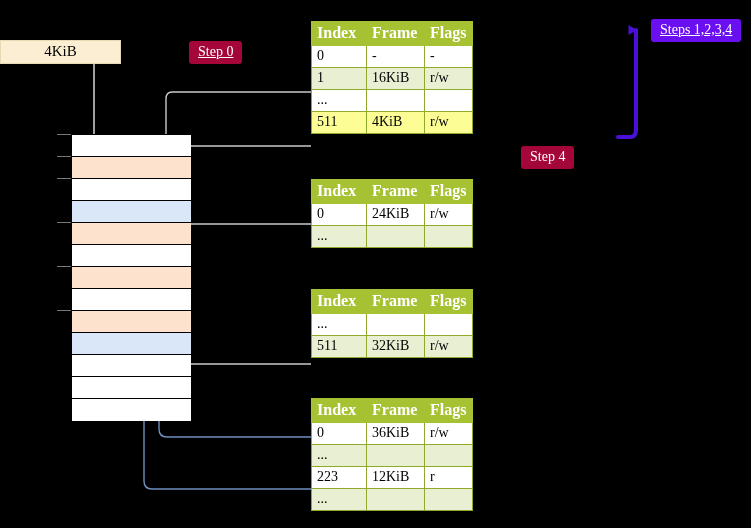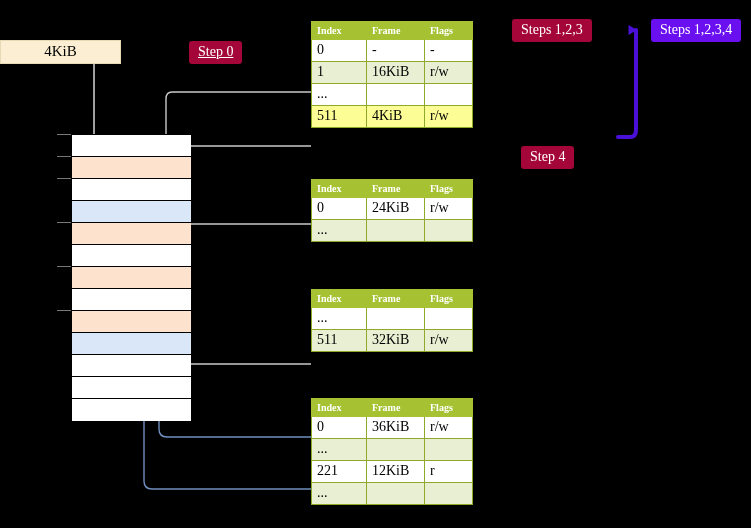--- a/index.html
+++ b/index.html
@@ -31,21 +31,21 @@
   .memrow.last {border-bottom:none;}
   .mtick{position:absolute;height:1px;background:#777;width:14px;left:57px;}
 
   
   .ptable{position:absolute;border-collapse:collapse;
           font-size:14px;color:#000;background:#fff;}
   .ptable td,.ptable th{border:1px solid #8faa2a;
           padding:2px 5px 3px 5px;height:18px;box-sizing:border-box;
           text-align:left;font-weight:normal;vertical-align:middle;}
   .ptable th{background:#a6c233;color:#ffffff;font-weight:bold;
-          font-size:10px;border-color:#a6c233;}
+          font-size:16px;border-color:#a6c233;}
   .ptable td.c0{width:55px;}
   .ptable td.c1{width:58px;}
   .ptable td.c2{width:48px;}
   .ptable th.c0{width:55px;}
   .ptable th.c1{width:58px;}
   .ptable th.c2{width:48px;}
   .ptable tr.alt td{background:#e9efd3;}
   .ptable tr.plain td{background:#ffffff;}
   .hl{background:#fdfd96 !important;}
 </style>
@@ -83,22 +83,21 @@
     <path d="M311,437 L167,437 Q159,437 159,429 L159,337" stroke="#6f8fbf" stroke-width="1.4" fill="none" marker-end="url(#ahBlue)"></path>
 
     <path d="M311,489 L152,489 Q144,489 144,481 L144,213" stroke="#6f8fbf" stroke-width="1.4" fill="none" marker-end="url(#ahBlue)"></path>
 
     <path d="M618,137 L630,137 Q636,137 636,130 L636,30" stroke="#4b10d8" stroke-width="4" fill="none" stroke-linecap="round" marker-end="url(#ahViolet)"></path>
   </svg>
 
   <div class="kib-box" style="left:0px;top:40px;width:119px;height:22px;">4KiB</div>
 
   <div class="badge red" style="left:189px;top:41px;text-decoration:underline;">Step 0</div>
-  <div class="badge red" style="left:512px;top:19px;">Steps 1,2,3</div>
-  <div class="badge violet" style="left:651px;top:19px;">Steps 1,2,3,4</div>
+  <div class="badge violet" style="left:651px;top:19px;text-decoration:underline;">Steps 1,2,3,4</div>
   <div class="badge red" style="left:521px;top:146px;">Step 4</div>
 
   <div class="mtick" style="top:134px;"></div>
   <div class="mtick" style="top:156px;"></div>
   <div class="mtick" style="top:178px;"></div>
   <div class="mtick" style="top:222px;"></div>
   <div class="mtick" style="top:266px;"></div>
   <div class="mtick" style="top:310px;"></div>
 
   <div id="memcol">
@@ -195,21 +194,21 @@
           <td class="c0">0</td>
           <td class="c1">36KiB</td>
           <td class="c2">r/w</td>
         </tr>
         <tr class="alt">
           <td class="c0">...</td>
           <td class="c1"></td>
           <td class="c2"></td>
         </tr>
         <tr class="plain">
-          <td class="c0">221</td>
+          <td class="c0">223</td>
           <td class="c1">12KiB</td>
           <td class="c2">r</td>
         </tr>
         <tr class="alt">
           <td class="c0">...</td>
           <td class="c1"></td>
           <td class="c2"></td>
         </tr>
       </tbody>
     </table>

